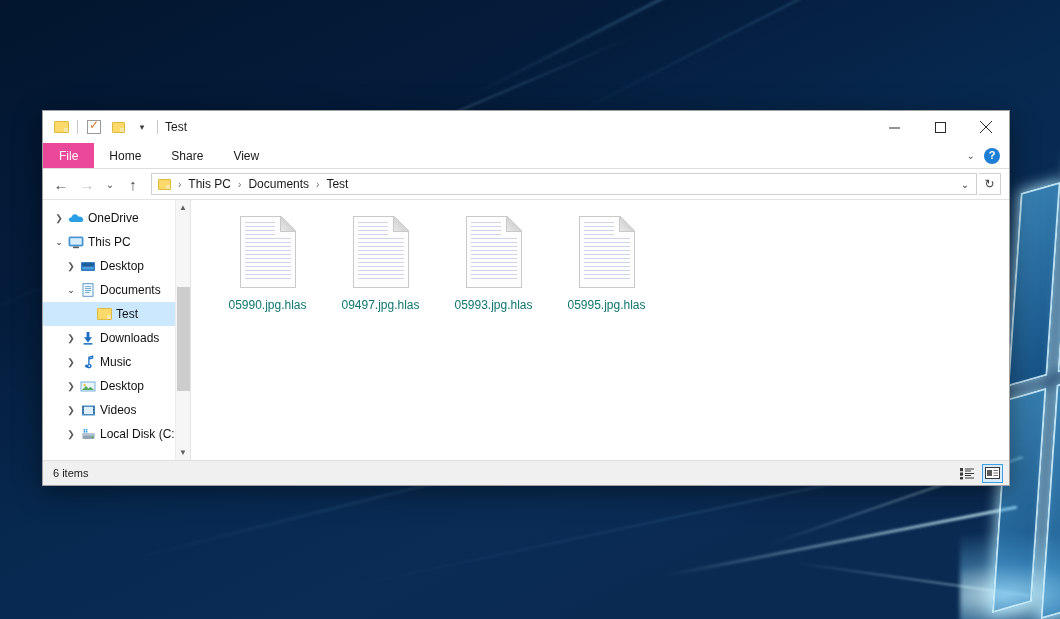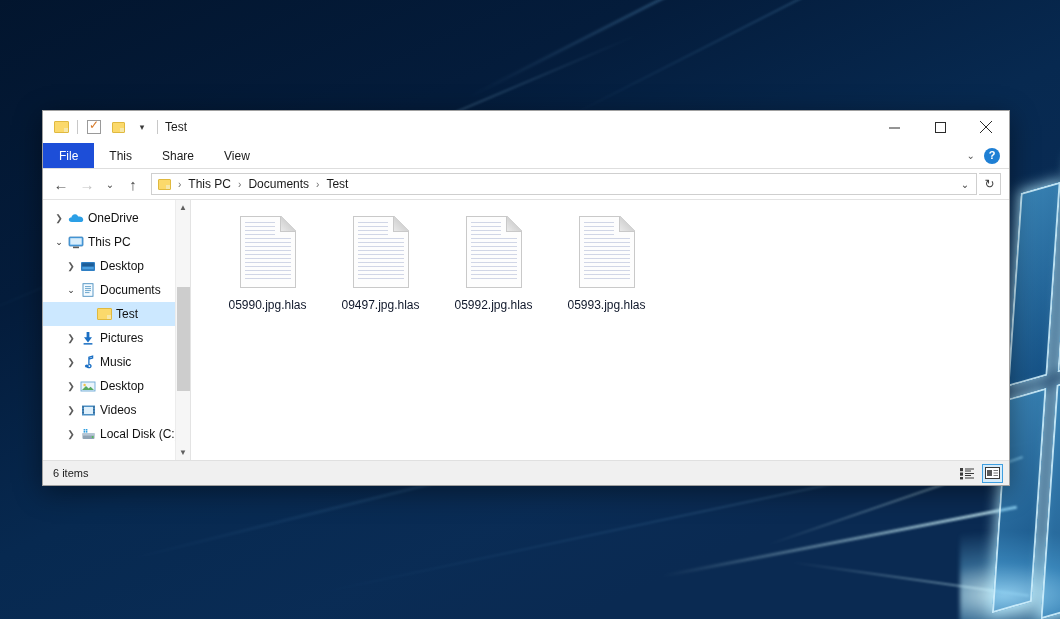--- a/index.html
+++ b/index.html
@@ -141,21 +141,21 @@
   
   .ribbon {
     height: 26px; flex: 0 0 26px;
     background: #ffffff;
     display: flex; align-items: stretch;
     border-bottom: 1px solid #dededé;
     border-bottom: 1px solid #dedede;
     position: relative;
   }
   .tab-file {
-    background: #1d4ed8;
+    background: #ec4899;
     color: #ffffff;
     padding: 0 16px;
     display: flex; align-items: center;
     font-size: 12px;
   }
   .tab {
     padding: 0 15px;
     display: flex; align-items: center;
     font-size: 12px; color: #1a1a1a;
   }
@@ -314,21 +314,21 @@
       rgba(255,255,255,0) 1px, rgba(255,255,255,0) 4px);
     opacity: .85;
   }
   .doc-ico .lines-mask {
     position: absolute; right: 4px; top: 4px;
     width: 16px; height: 14px;
     background: #fdfdfd;
   }
   .fname {
     margin-top: 10px;
-    font-size: 12px; color: #0f172a;
+    font-size: 12px; color: #0f766e;
     text-align: center;
   }
 
   
   .statusbar {
     height: 25px; flex: 0 0 25px;
     background: #f0f0f0;
     border-top: 1px solid #e0e0e0;
     display: flex; align-items: center;
     padding: 0 6px 0 10px;
@@ -402,21 +402,21 @@
           <svg width="12" height="12" viewBox="0 0 12 12">
               <line x1="0" y1="0" x2="12" y2="12" stroke="#2b2b2b" stroke-width="1"></line>
               <line x1="12" y1="0" x2="0" y2="12" stroke="#2b2b2b" stroke-width="1"></line>
             </svg>
         </div>
       </div>
     </div>
 
     <div class="ribbon">
       <div class="tab-file">File</div>
-      <div class="tab">This</div>
+      <div class="tab">Home</div>
       <div class="tab">Share</div>
       <div class="tab">View</div>
       <div class="ribbon-right">
         <span class="rib-chev">⌄</span>
         <span class="help-ico">?</span>
       </div>
     </div>
 
     <div class="addrrow">
       <div class="navbtn">←</div>
@@ -502,21 +502,21 @@
           </div>
 
           <div class="tr" style="padding-left:20px;">
             <span class="twisty">❯</span>
             <span class="tico">
               <svg width="14" height="14" viewBox="0 0 14 14">
                   <path d="M5.6 1 h2.8 v5.2 h2.6 L7 11.4 L3 6.2 h2.6 Z" fill="#1a6fc4"></path>
                   <rect x="2.6" y="12.1" width="8.8" height="1.5" fill="#1a6fc4"></rect>
                 </svg>
             </span>
-            <span class="tlabel">Pictures</span>
+            <span class="tlabel">Downloads</span>
           </div>
 
           <div class="tr" style="padding-left:20px;">
             <span class="twisty">❯</span>
             <span class="tico">
               <svg width="14" height="14" viewBox="0 0 14 14">
                   <path d="M6 11 a2 1.6 0 1 0 1.9 -1.55 V2.3 L11.6 1.2 V3 L7.9 4.1" fill="none" stroke="#1a6fc4" stroke-width="1.3"></path>
                   <ellipse cx="5.9" cy="11" rx="2" ry="1.6" fill="#1a6fc4"></ellipse>
                 </svg>
             </span>
@@ -597,39 +597,39 @@
 
           <div class="item">
             <div class="doc-ico">
               <div class="lines"></div>
                 <div class="lines-mask"></div>
                 <div class="fold"></div>
             </div>
             <div class="fname">09497.jpg.hlas</div>
           </div>
 
-          <div class="item">
-            <div class="doc-ico">
-              <div class="lines"></div>
-                <div class="lines-mask"></div>
-                <div class="fold"></div>
-            </div>
-            <div class="fname">05992.jpg.hlas</div>
-          </div>
 
           <div class="item">
             <div class="doc-ico">
               <div class="lines"></div>
                 <div class="lines-mask"></div>
                 <div class="fold"></div>
             </div>
             <div class="fname">05993.jpg.hlas</div>
           </div>
 
 
+          <div class="item">
+            <div class="doc-ico">
+              <div class="lines"></div>
+                <div class="lines-mask"></div>
+                <div class="fold"></div>
+            </div>
+            <div class="fname">05995.jpg.hlas</div>
+          </div>
 
         </div>
       </div>
     </div>
 
     <div class="statusbar">
       <span>6 items</span>
       <div class="viewbtns">
         <div class="vbtn">
           <svg width="15" height="13" viewBox="0 0 15 13">

